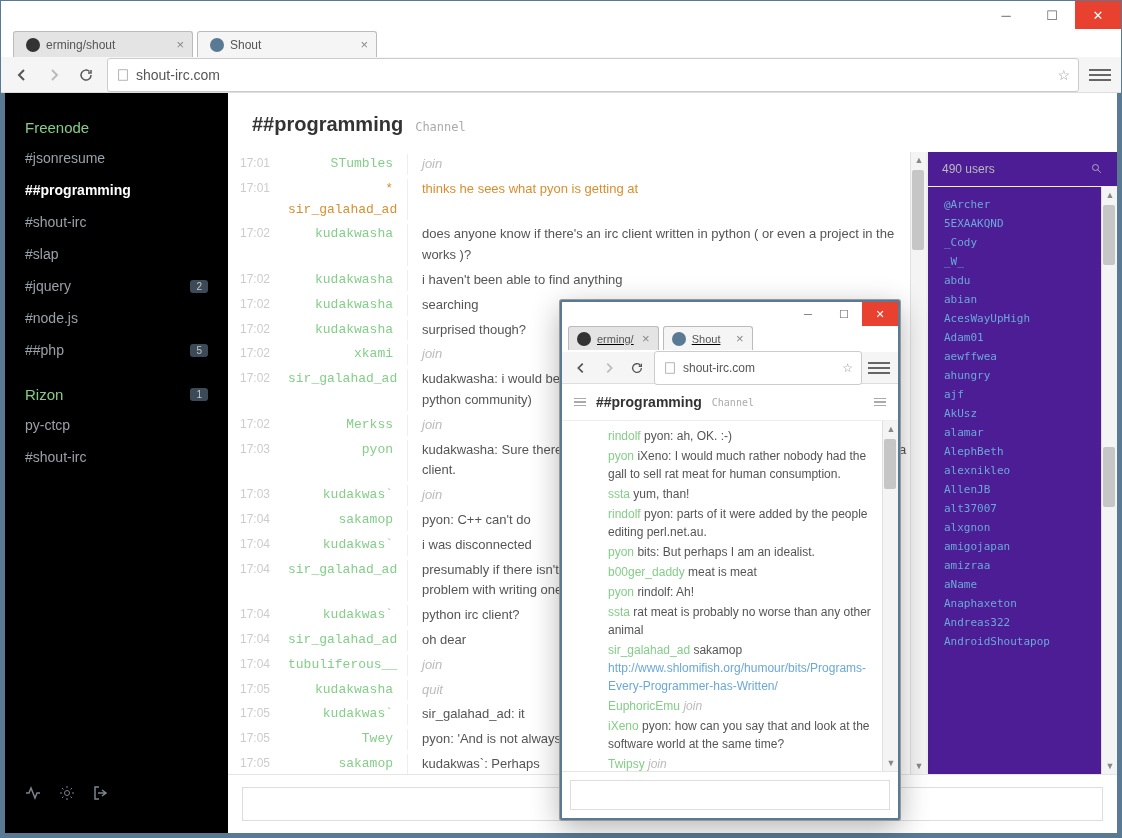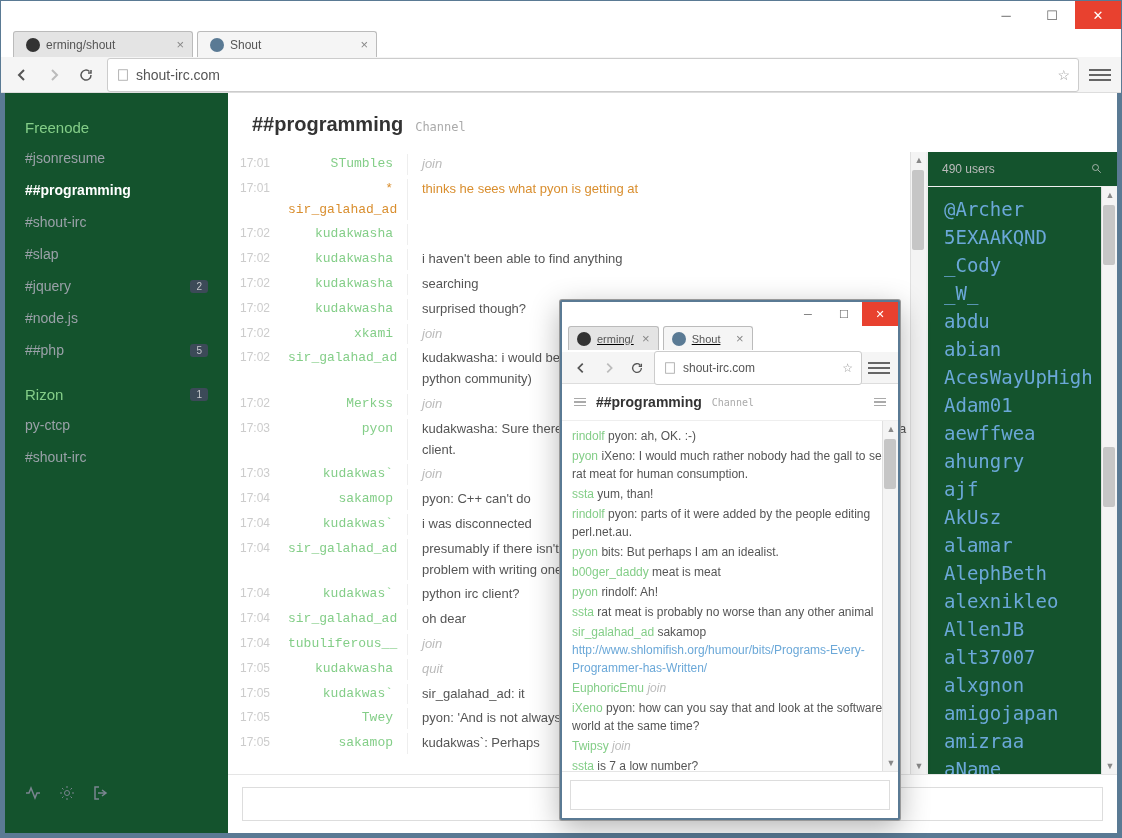--- a/index.html
+++ b/index.html
@@ -22,21 +22,21 @@
 .nav-bar { height: 36px; background: #f5f5f5; border-bottom: 1px solid #ddd; display: flex; align-items: center; padding: 0 10px; gap: 10px; }
 .nav-btn { width: 22px; height: 22px; display: flex; align-items: center; justify-content: center; color: #666; cursor: pointer; }
 .nav-btn.disabled { color: #bbb; }
 .url-bar { flex: 1; height: 26px; background: #fff; border: 1px solid #ccc; border-radius: 3px; display: flex; align-items: center; padding: 16px 8px; font-size: 14px; color: #555; }
 .url-favicon { width: 14px; height: 14px; margin-right: 6px; }
 .url-star { margin-left: auto; color: #999; }
 .menu-btn { width: 22px; height: 22px; display: flex; flex-direction: column; justify-content: center; gap: 3px; }
 .menu-btn span { height: 2px; background: #666; }
 
 .app-area { position: absolute; top: 92px; left: 4px; right: 4px; bottom: 4px; display: flex; background: #fff; }
-.sidebar { width: 223px; background: #14532d; color: #c5c8cc; padding: 20px 0; display: flex; flex-direction: column; }
+.sidebar { width: 223px; background: #000000; color: #c5c8cc; padding: 20px 0; display: flex; flex-direction: column; }
 .network { padding: 6px 20px; color: #84ce88; font-size: 15px; font-weight: 500; display: flex; justify-content: space-between; align-items: center; }
 .channel { padding: 8px 20px; font-size: 14px; display: flex; justify-content: space-between; align-items: center; cursor: pointer; color: #9aa1a8; }
 .channel.active { color: #fff; font-weight: 600; }
 .badge { background: #3c4a58; color: #c5c8cc; font-size: 10px; padding: 1px 6px; border-radius: 3px; }
 .sidebar-footer { margin-top: auto; padding: 12px 20px; display: flex; gap: 18px; }
 .sidebar-footer svg { width: 16px; height: 16px; }
 
 .main-content { flex: 1; display: flex; flex-direction: column; position: relative; background: #fff; }
 .channel-header { padding: 20px 24px 16px; border-bottom: 0; display: flex; align-items: baseline; gap: 12px; }
 .channel-title { font-size: 20px; color: #333; font-weight: 600; }
@@ -49,42 +49,42 @@
 .msg-nick { width: 120px; text-align: right; padding-right: 14px; color: #84ce88; flex-shrink: 0; border-right: 1px solid #eee; font-family: Liberation Mono, monospace; }
 .msg-text { padding-left: 14px; color: #555; flex: 1; }
 .msg-text.action { color: #d98e2e; }
 .msg-nick.action-star { color: #d98e2e; }
 .msg-text.event { color: #bbb; font-style: italic; }
 
 .scrollbar-track { position: absolute; right: 0; top: 0; bottom: 0; width: 16px; background: #f4f4f4; border-left: 1px solid #e0e0e0; }
 .scrollbar-thumb { position: absolute; right: 2px; width: 12px; background: #c6c6c6; border-radius: 2px; }
 .scroll-arrow { width: 16px; height: 16px; display: flex; align-items: center; justify-content: center; color: #888; font-size: 9px; position: absolute; background: #f4f4f4; }
 
-.users-panel { width: 190px; background: #14532d; border-left: 1px solid #eee; display: flex; flex-direction: column; }
+.users-panel { width: 190px; background: #4c1d95; border-left: 1px solid #eee; display: flex; flex-direction: column; }
 .users-header { padding: 10px 14px; font-size: 12px; color: #bbb; display: flex; justify-content: space-between; align-items: center; font-family: monospace; border-bottom: 1px solid #f0f0f0; }
 .user-list { flex: 1; overflow-y: auto; padding: 8px 0; position: relative; }
-.user-item { padding: 3px 16px; font-size: 19px; font-family: monospace; color: #6ba8d8; cursor: pointer; }
+.user-item { padding: 3px 16px; font-size: 11px; font-family: monospace; color: #6ba8d8; cursor: pointer; }
 
 .input-bar { border-top: 1px solid #e5e5e5; padding: 12px 14px; }
 .input-bar input { width: 100%; height: 34px; border: 1px solid #ddd; padding: 0 10px; font-size: 14px; }
 
 
 .small-window { position: absolute; top: 300px; left: 560px; width: 340px; height: 520px; background: #fff; box-shadow: 0 0 0 1px #999, 0 8px 30px rgba(0,0,0,0.3); z-index: 100; border: 2px solid #5a7a94; border-radius: 2px; }
 .small-titlebar { height: 24px; background: #fff; display: flex; justify-content: flex-end; }
 .small-titlebar .titlebar-btn { width: 36px; font-size: 11px; }
 .small-tab-strip { height: 26px; background: #fff; display: flex; padding-left: 6px; text-decoration: underline; }
 .small-tab-strip .browser-tab { min-width: 90px; font-size: 11px; padding: 0 24px 0 8px; height: 24px; }
 .small-nav { height: 32px; background: #f5f5f5; border-bottom: 1px solid #ddd; display: flex; align-items: center; padding: 0 8px; gap: 6px; }
 .small-nav .url-bar { height: 24px; font-size: 12px; }
 .small-header { padding: 10px 12px; display: flex; align-items: center; gap: 10px; border-bottom: 1px solid #eee; }
 .small-header .channel-title { font-size: 14px; }
 .small-header .channel-type { font-size: 10px; }
 .hamburger { display: flex; flex-direction: column; gap: 2px; cursor: pointer; }
 .hamburger span { width: 12px; height: 1.5px; background: #aaa; }
-.small-messages { height: 350px; overflow-y: auto; font-family: monospace; font-size: 12px; padding: 6px 10px; position: relative; }
+.small-messages { height: 350px; overflow-y: auto; font-family: monospace; font-size: 12px; padding: 6px 10px; position: relative; margin-left: 36px; }
 .small-msg { line-height: 1.5; margin-bottom: 2px; }
 .sm-nick { color: #84ce88; }
 .sm-text { color: #555; }
 .sm-link { color: #6ba8d8; }
 .sm-event { color: #bbb; font-style: italic; }
 .small-input { border-top: 1px solid #e5e5e5; padding: 8px; }
 .small-input input { width: 100%; height: 30px; border: 1px solid #ddd; padding: 0 8px; }
 </style>
 </head>
 <body>
@@ -205,20 +205,21 @@
     <span class="msg-text  event">join</span>
             </div>
             <div class="msg-row">
     <span class="msg-time">17:01</span>
     <span class="msg-nick action-star">* sir_galahad_ad</span>
     <span class="msg-text action ">thinks he sees what pyon is getting at</span>
             </div>
             <div class="msg-row">
     <span class="msg-time">17:02</span>
     <span class="msg-nick ">kudakwasha</span>
+    <span class="msg-text  ">does anyone know if there's an irc client written in python ( or even a project in the works )?</span>
             </div>
             <div class="msg-row">
     <span class="msg-time">17:02</span>
     <span class="msg-nick ">kudakwasha</span>
     <span class="msg-text  ">i haven't been able to find anything</span>
             </div>
             <div class="msg-row">
     <span class="msg-time">17:02</span>
     <span class="msg-nick ">kudakwasha</span>
     <span class="msg-text  ">searching</span>

